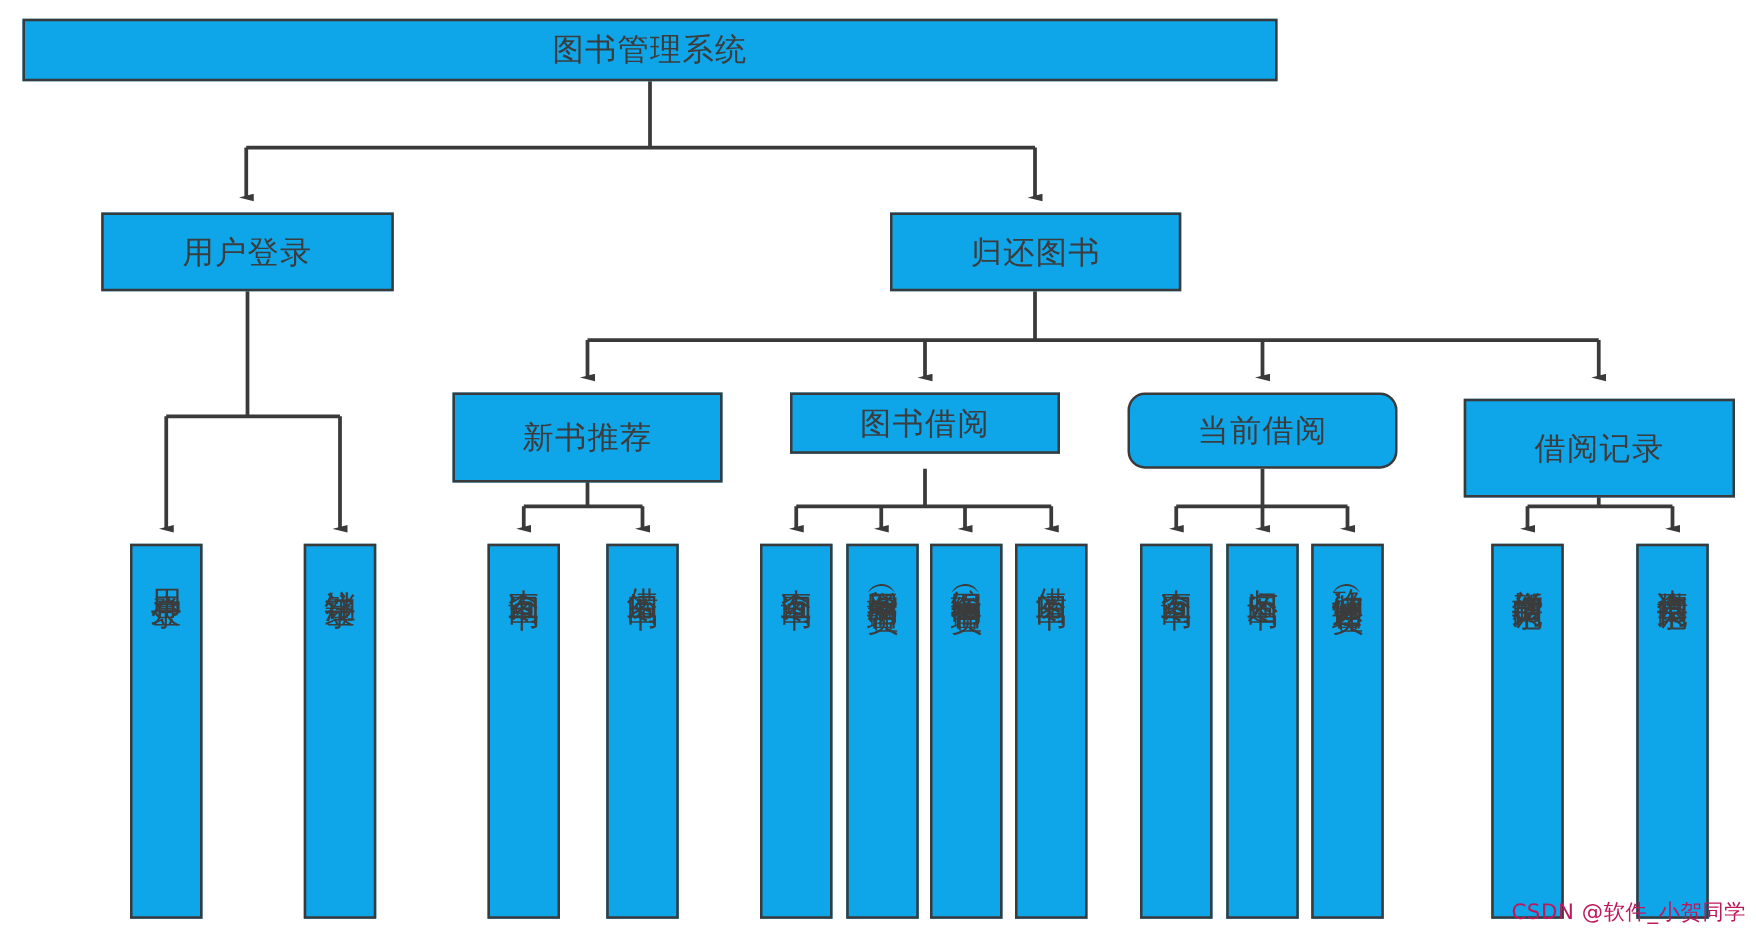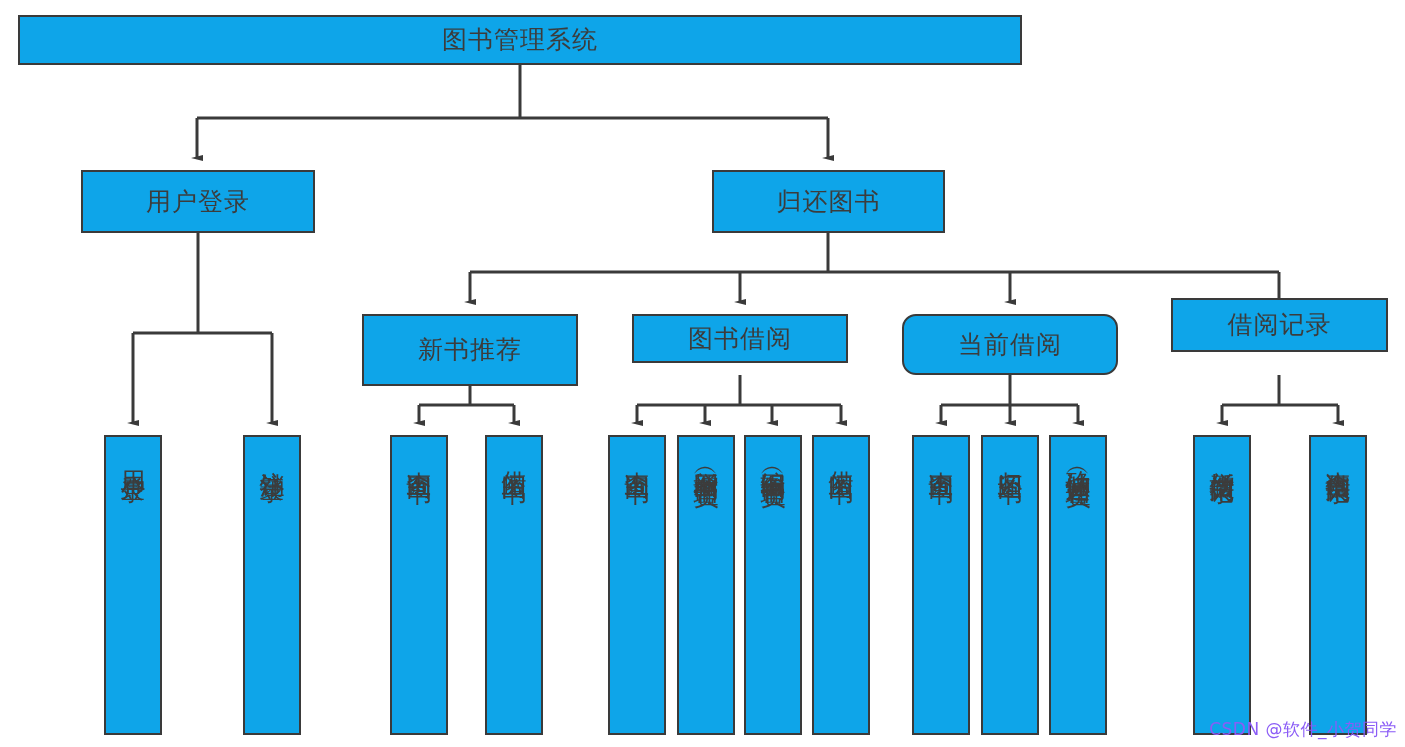--- a/index.html
+++ b/index.html
@@ -64,21 +64,21 @@
     max-height: 272px;
   }
   .node.vertical.tall-text .node-label {
     letter-spacing: 2px;
   }
   #watermark {
     position: absolute;
     right: 8px;
     bottom: 6px;
     font-size: 17px;
-    color: #8b5cf6;
+    color: #be185d;
     letter-spacing: 0.5px;
     white-space: nowrap;
     pointer-events: none;
     margin-top: 31px;
   }
 </style>
 </head>
 <body>
 
 <div id="diagram-root">
@@ -150,21 +150,21 @@
   </div>
 
   <div class="node horizontal" style="left:632px; top:314px; width:216px; height:49px;">
     <span class="node-label">图书借阅</span>
   </div>
 
   <div class="node horizontal" style="left:902px; top:314px; width:216px; height:61px;border-radius:14px;">
     <span class="node-label">当前借阅</span>
   </div>
 
-  <div class="node horizontal" style="left:1171px; top:298px; width:217px; height:54px;align-items:center;">
+  <div class="node horizontal" style="left:1171px; top:319px; width:217px; height:79px;align-items:center;">
     <span class="node-label">借阅记录</span>
   </div>
 
   <div class="node vertical" style="left:104px; top:435px; width:58px; height:300px;">
     <span class="node-label">用户登录</span>
   </div>
 
   <div class="node vertical" style="left:243px; top:435px; width:58px; height:300px;">
     <span class="node-label">注销登录</span>
   </div>

